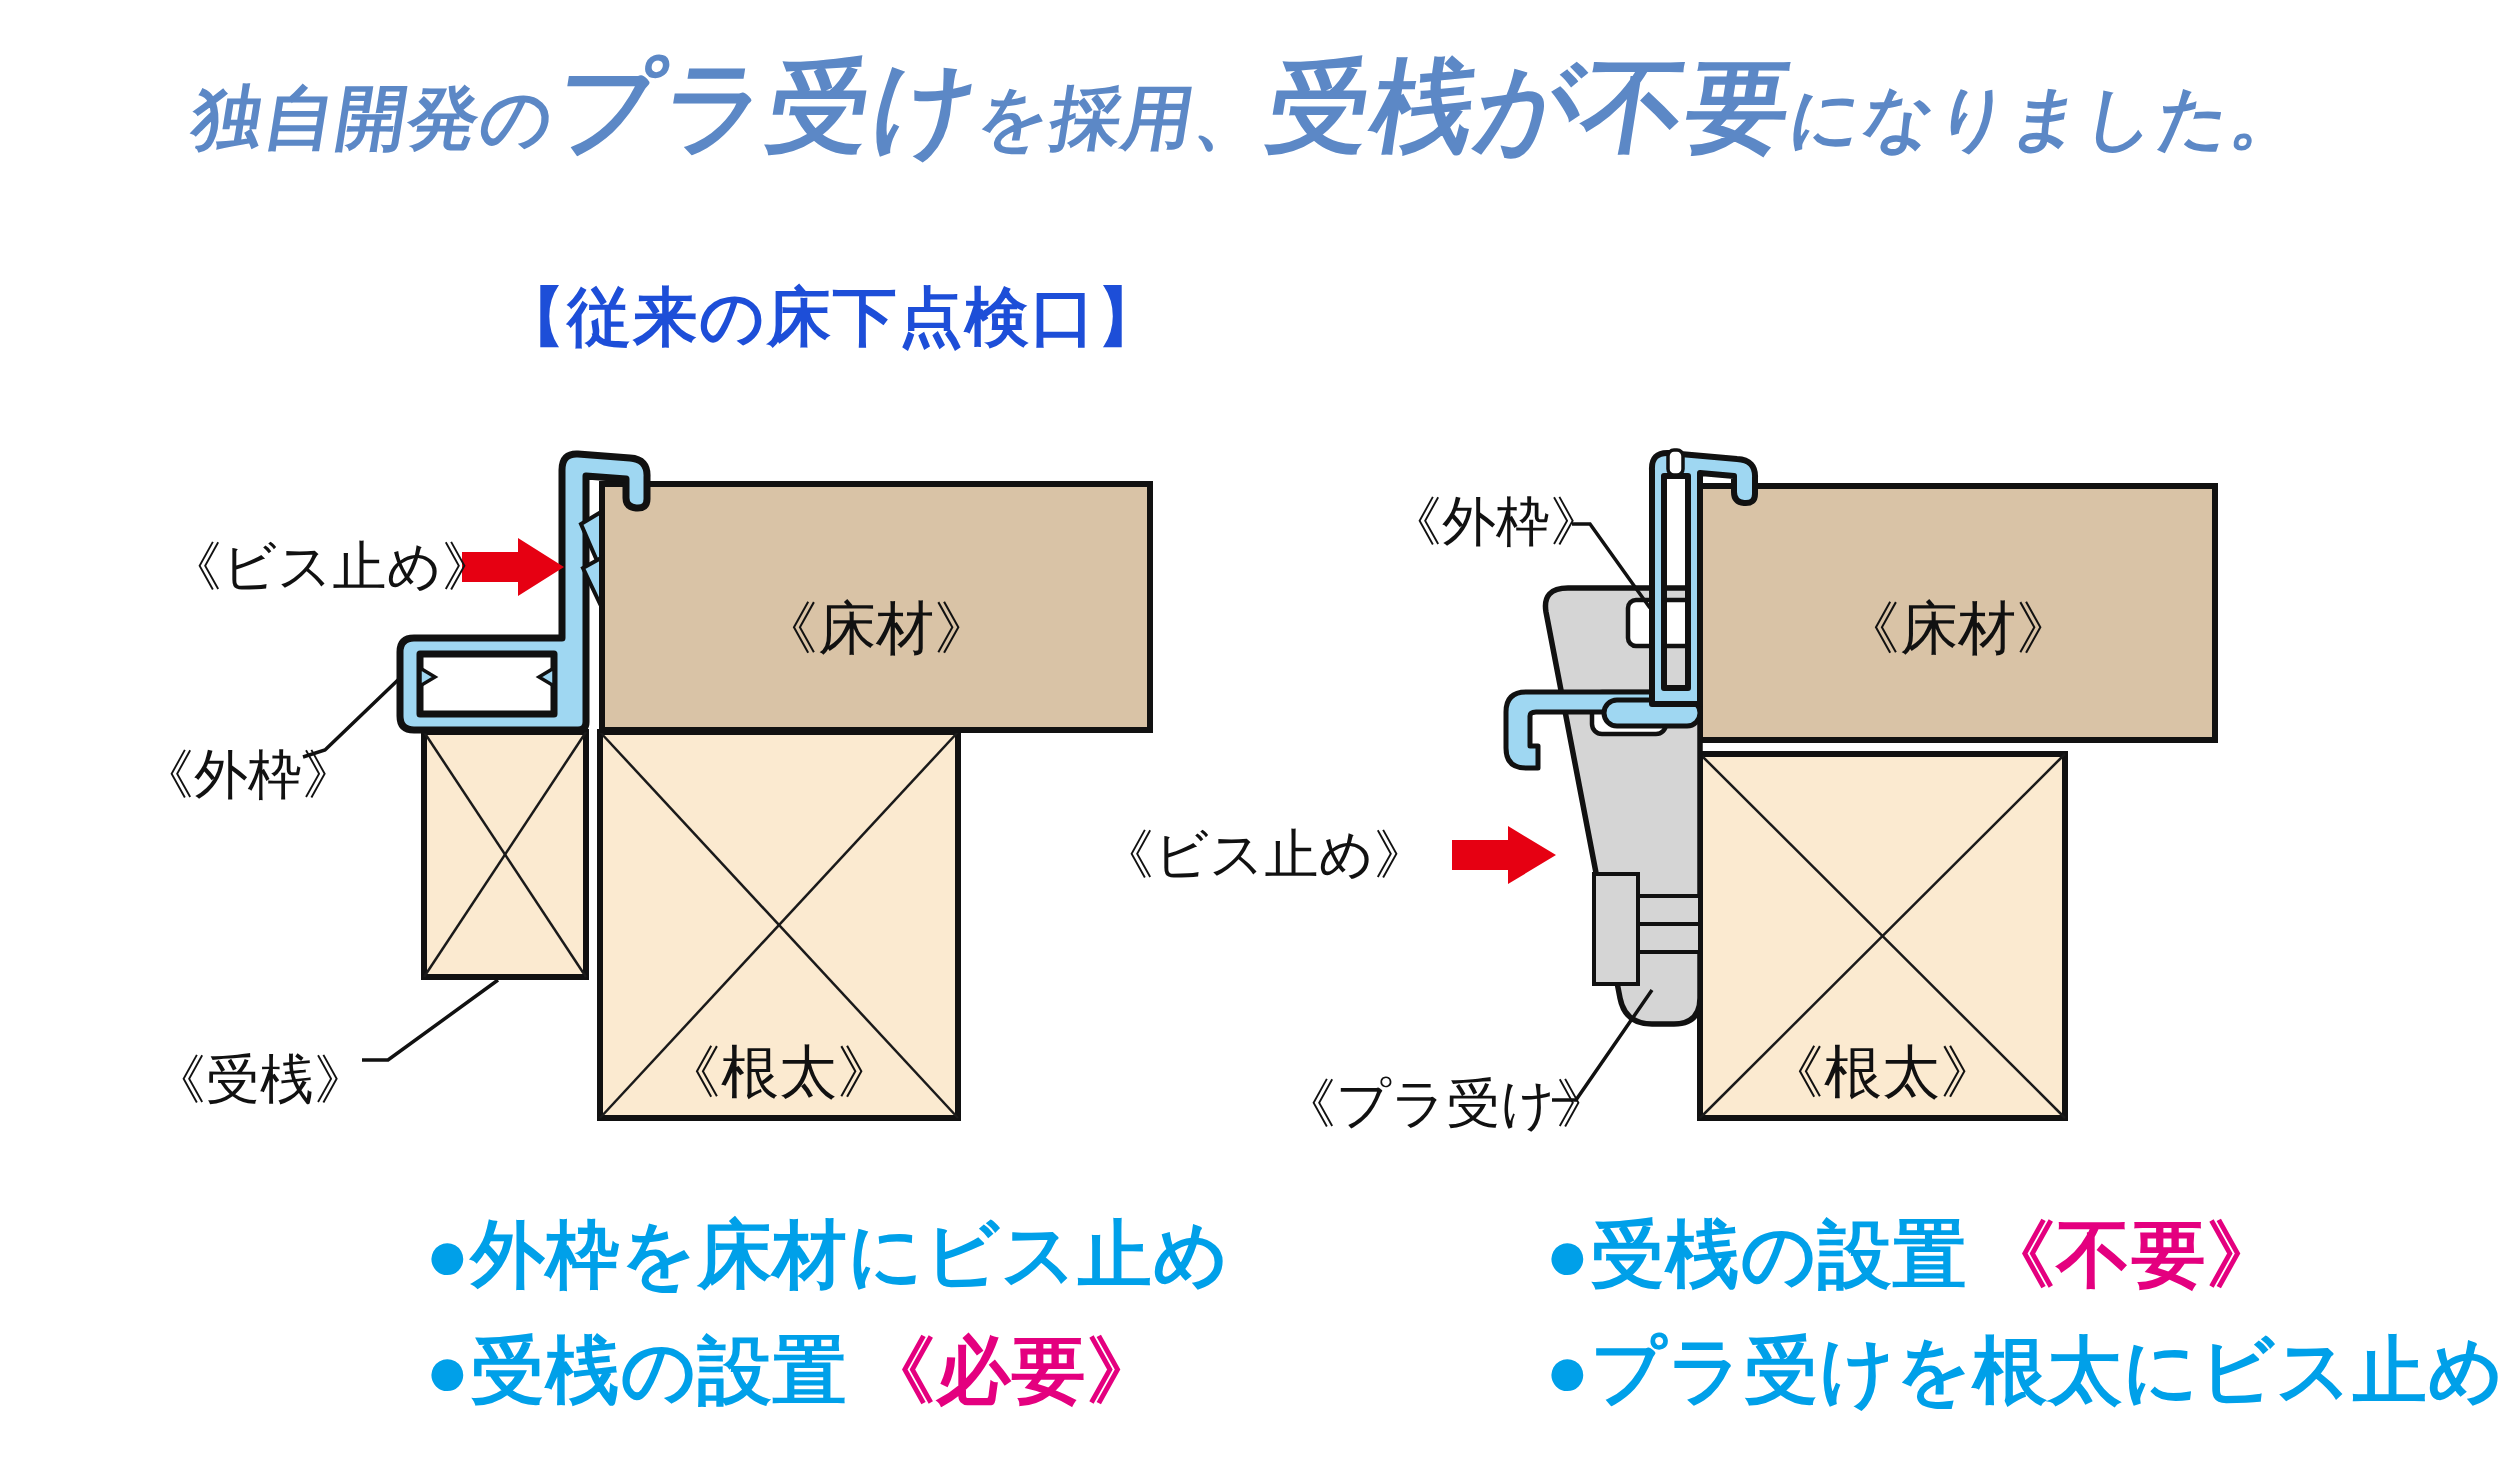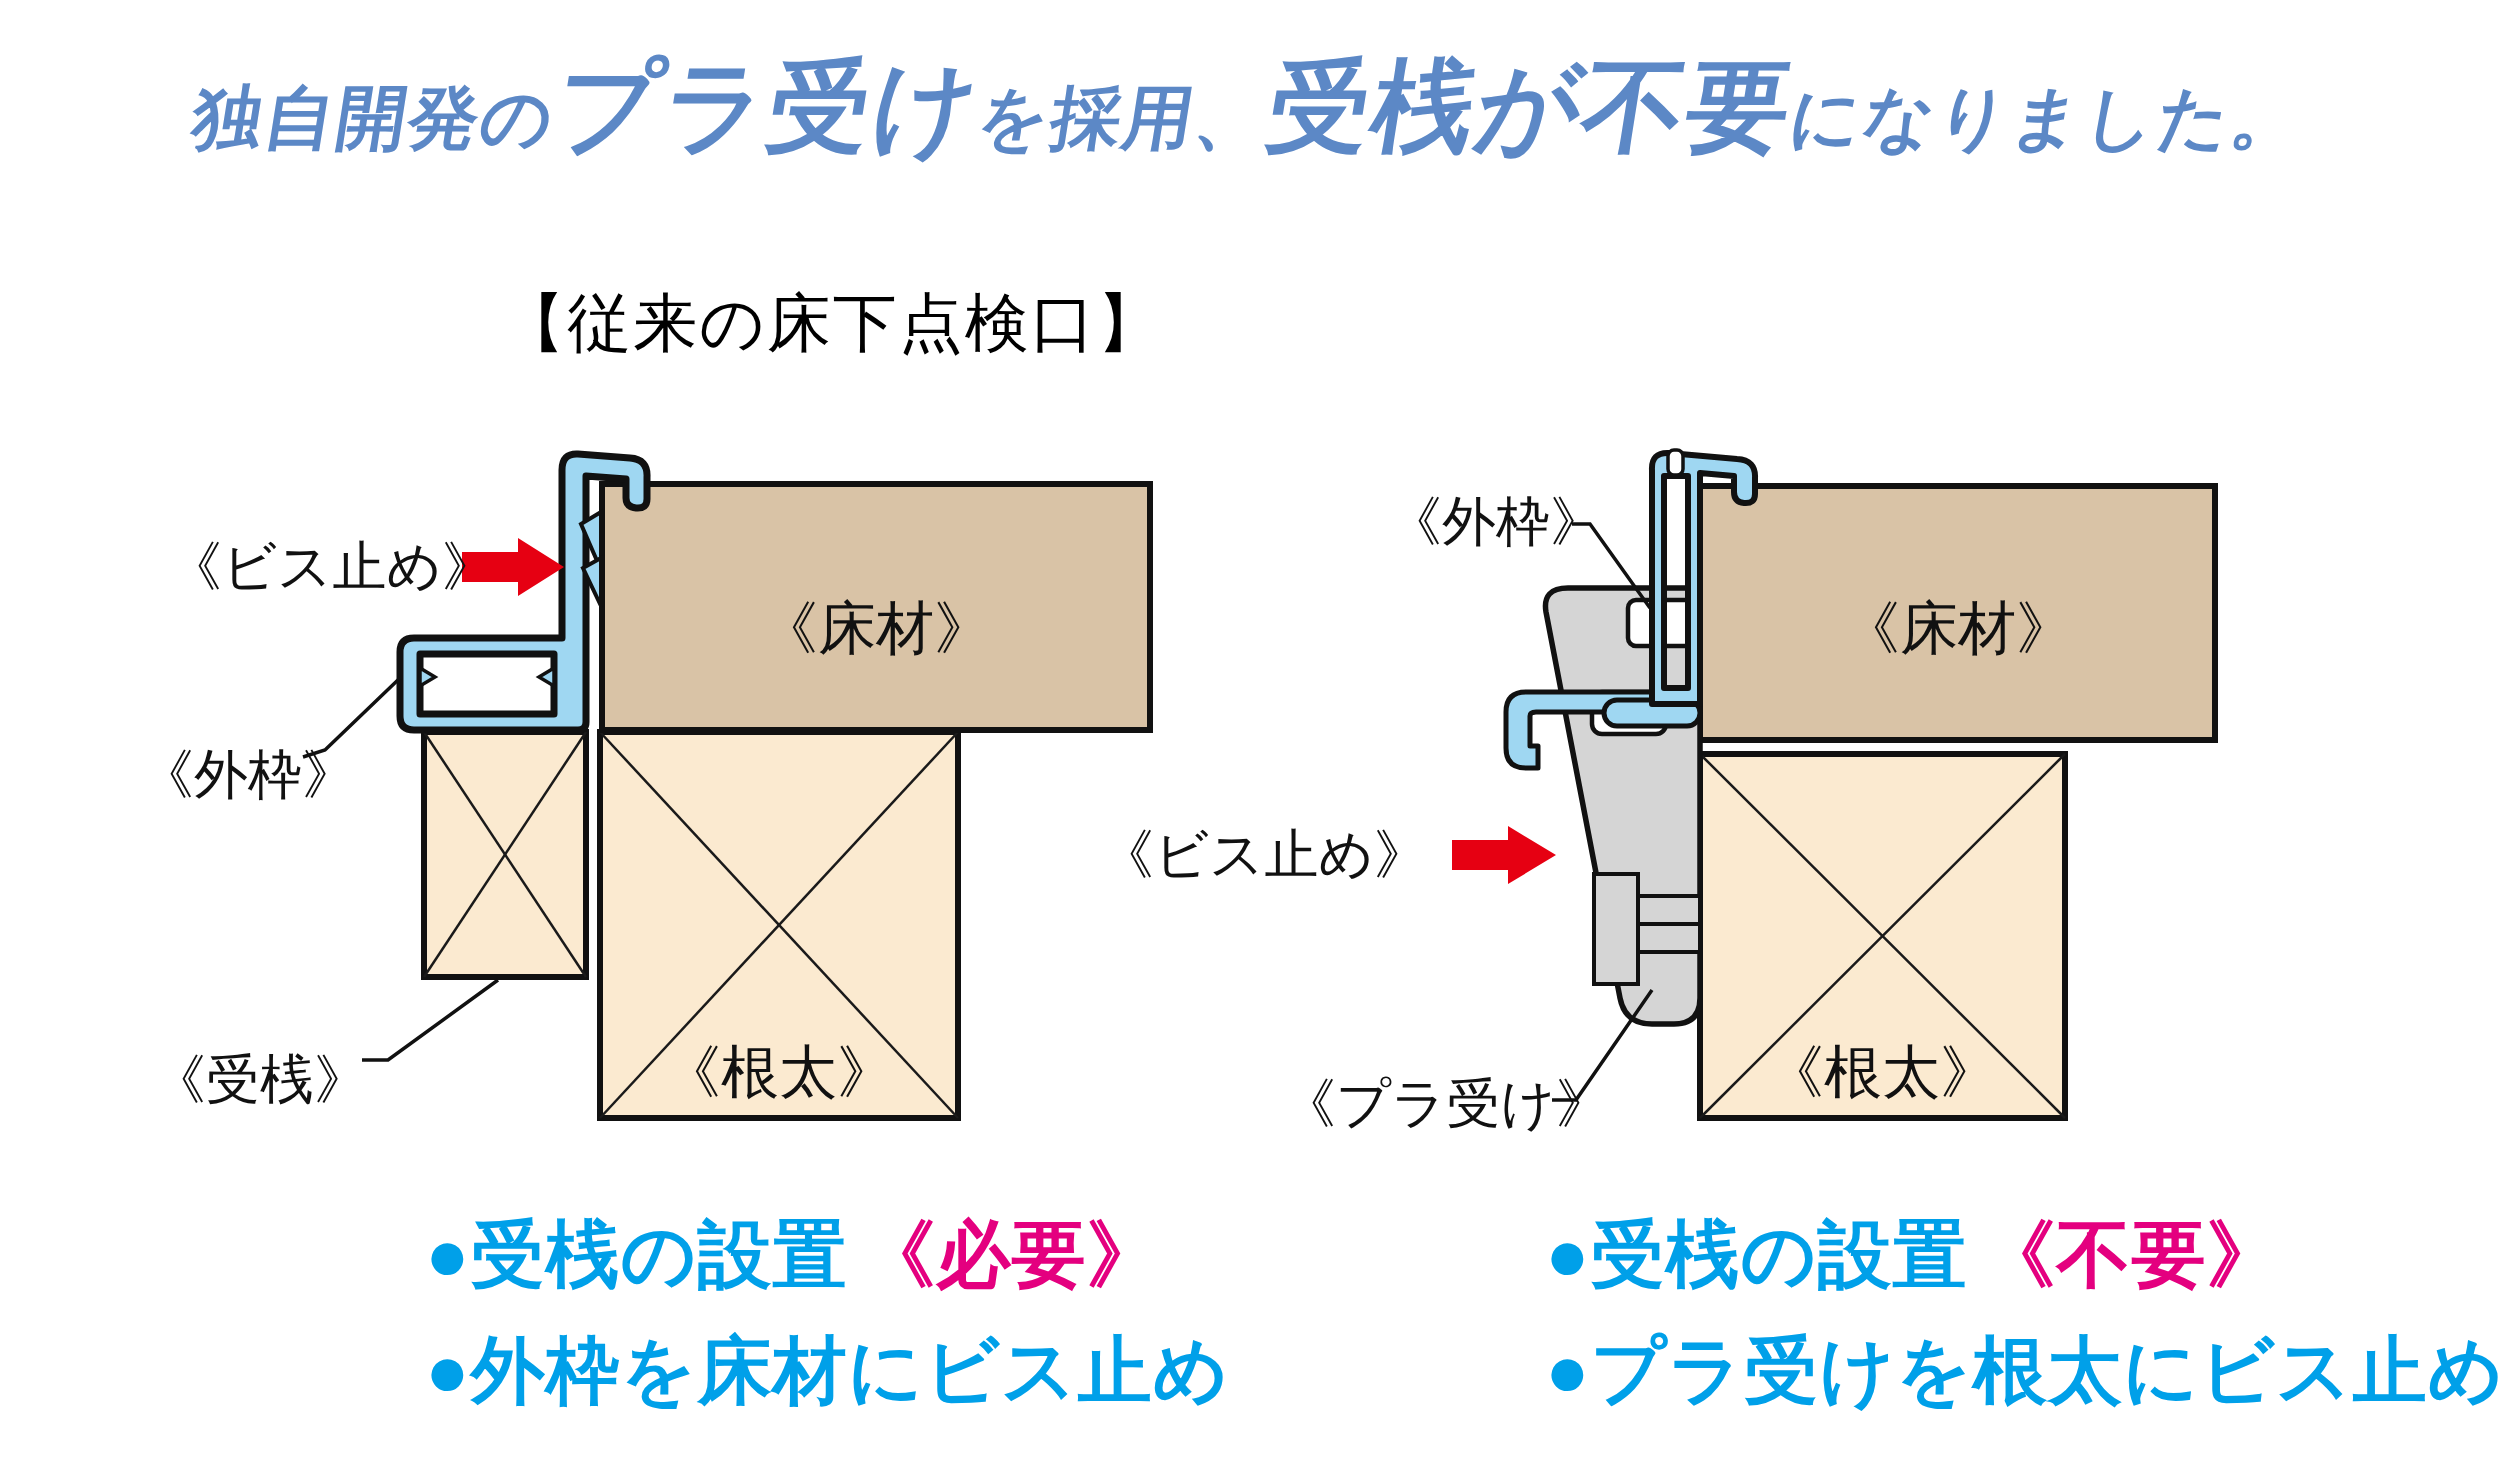--- a/index.html
+++ b/index.html
@@ -5,21 +5,21 @@
   html,body{margin:0;padding:0;background:#fff;}
   #canvas{position:relative;width:2500px;height:1458px;background:#ffffff;overflow:hidden;
           font-family:"Liberation Sans","DejaVu Sans",sans-serif;color:#111;}
   
   .title-row{position:absolute;left:0;right:0;top:40px;display:flex;justify-content:center;
              align-items:baseline;transform:skewX(-9deg);color:#5c88c6;
              font-family:"Liberation Serif","DejaVu Serif",serif;font-weight:bold;white-space:nowrap;}
   .t-small{font-size:70px;letter-spacing:2px;}
   .t-big{font-size:102px;letter-spacing:2px;}
   
-  .heading{position:absolute;top:280px;font-size:64px;font-weight:400;color:#000000;
+  .heading{position:absolute;top:274px;font-size:64px;font-weight:700;color:#1d4ed8;
            white-space:nowrap;transform:translateX(-50%);letter-spacing:2px;}
   #heading-left{left:832px;}
   #heading-right{left:1928px;}
   
   .bullets{position:absolute;font-weight:bold;font-size:74px;line-height:1.0;white-space:nowrap;}
   #bullets-left{left:425px;top:1218px;}
   #bullets-right{left:1545px;top:1218px;}
   .bullet-line{color:#00a0e9;margin-bottom:42px;letter-spacing:1px;}
   .hl{color:#e4007f;margin-left:14px;}
   svg{position:absolute;left:0;top:0;}
@@ -110,24 +110,24 @@
       <text x="1388" y="540" class="lbl">《外枠》</text>
       <text x="1100" y="873" class="lbl">《ビス止め》</text>
       <text x="1958" y="648" class="boxlbl" text-anchor="middle">《床材》</text>
       <text x="1282" y="1122" class="lbl">《プラ受け》</text>
       <text x="1882" y="1092" class="boxlbl" text-anchor="middle">《根太》</text>
     </g>
   </svg>
 
   <div class="bullets" id="bullets-left">
     <div class="bullet-line">
-      <span>●受桟の設置</span><span class="hl">《必要》</span>
+      <span>●外枠を床材にビス止め</span>
     </div>
     <div class="bullet-line">
-      <span>●外枠を床材にビス止め</span>
+      <span>●受桟の設置</span><span class="hl">《必要》</span>
     </div>
   </div>
 
   <div class="bullets" id="bullets-right">
     <div class="bullet-line">
       <span>●受桟の設置</span><span class="hl">《不要》</span>
     </div>
     <div class="bullet-line">
       <span>●プラ受けを根太にビス止め</span>
     </div>

